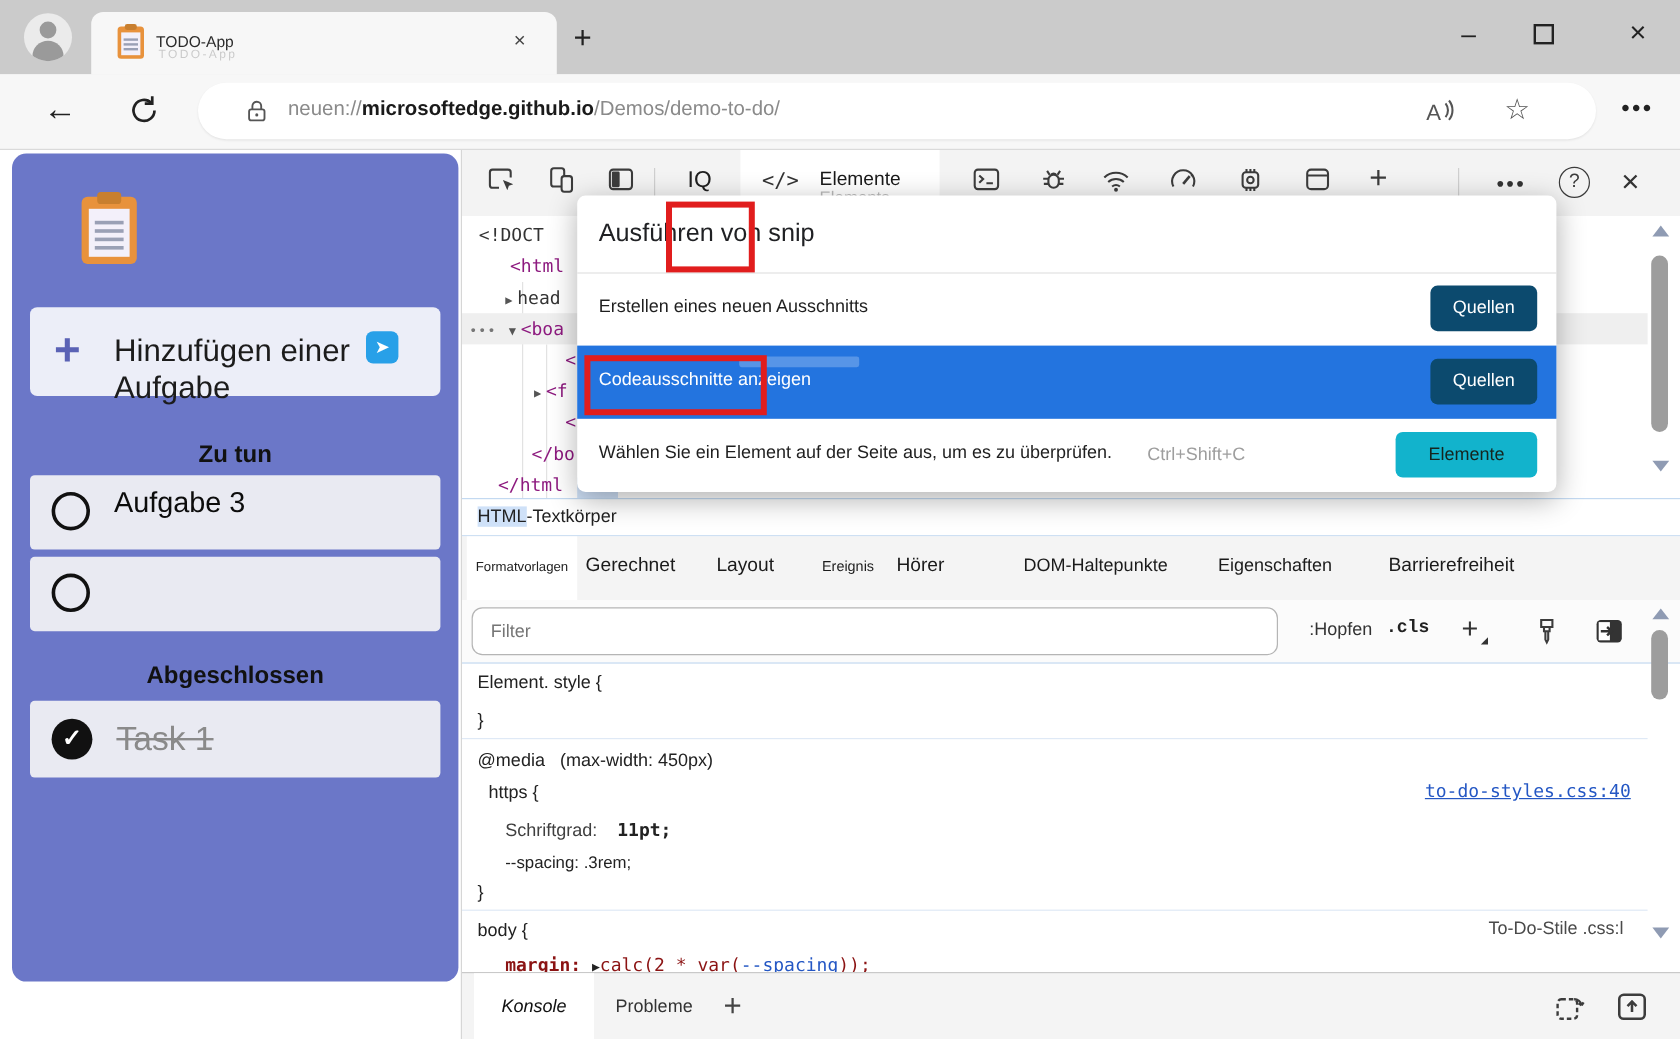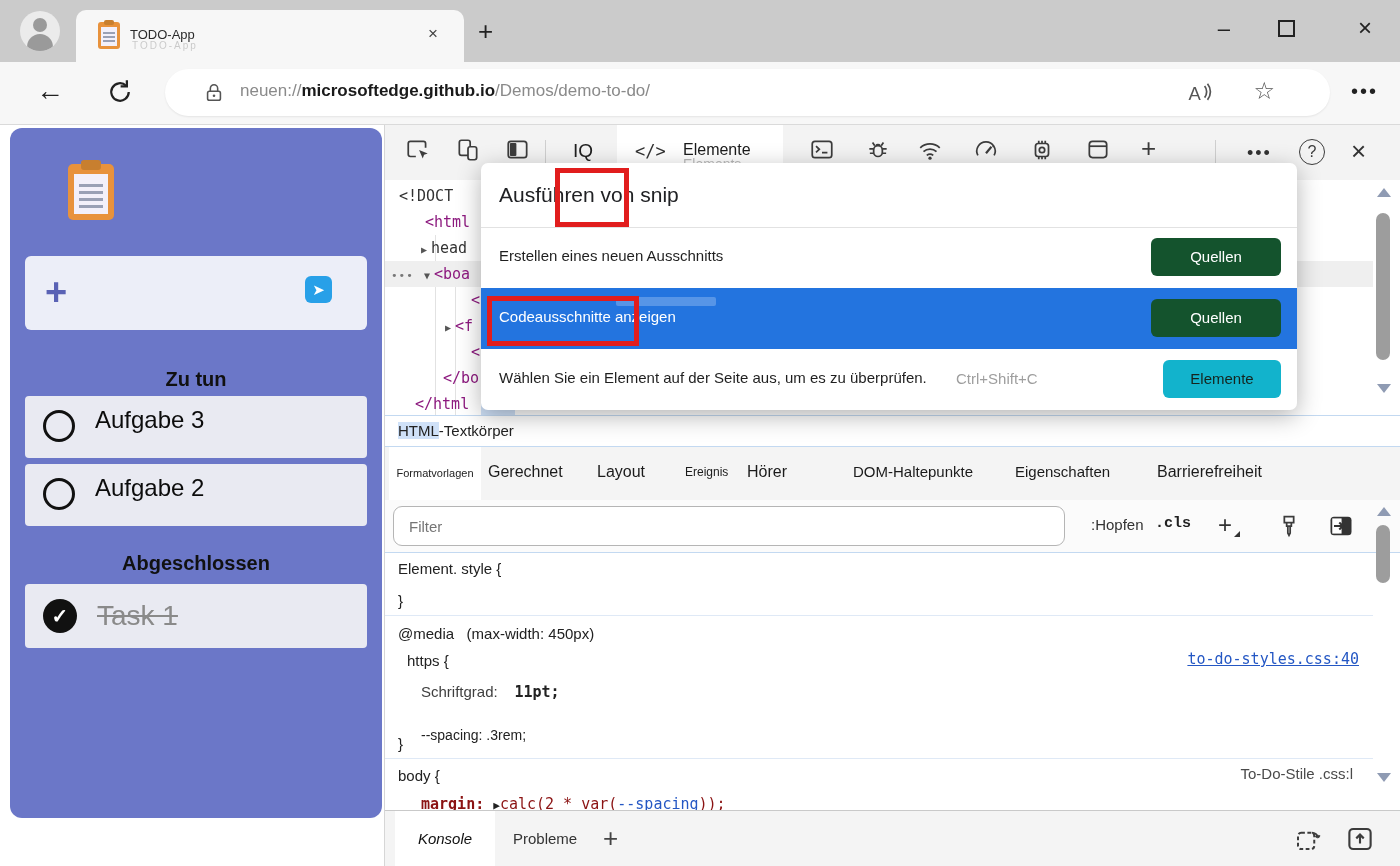--- a/index.html
+++ b/index.html
@@ -123,21 +123,21 @@
   .drawer-ic { position:absolute; top:13px; }
 
   
   .palette { position:absolute; left:96px; top:38px; width:816px; height:247px; background:#fff; border-radius:7px; box-shadow:0 6px 24px rgba(0,0,0,.3); z-index:40; }
   .pal-query { position:absolute; left:18px; top:20px; font-size:21px; color:#202124; }
   .pal-div { position:absolute; left:0; top:64px; width:816px; height:1px; background:#e2e2e2; }
   .pal-row { position:absolute; left:0; width:816px; height:61px; }
   .pal-row .lbl { position:absolute; left:18px; top:20px; font-size:15px; color:#1f1f1f; z-index:2; }
   .pal-row.sel { background:#2374df; }
   .pal-row.sel .lbl { color:#fff; }
-  .pal-badge { position:absolute; right:16px; top:11px; width:130px; height:38px; border-radius:6px; background:#14532d; color:#fff; font-size:15px; text-align:center; line-height:38px; }
+  .pal-badge { position:absolute; right:16px; top:11px; width:89px; height:38px; border-radius:6px; background:#0c4a6e; color:#fff; font-size:15px; text-align:center; line-height:38px; }
   .pal-badge.cyan { background:#12b3cc; color:#15251f; width:118px; }
   .pal-shortcut { position:absolute; left:475px; top:21px; font-size:15px; color:#9e9e9e; z-index:1; }
   .pal-artifact { position:absolute; left:135px; top:9px; width:100px; height:9px; background:#6aa0e9; opacity:.75; border-radius:2px; }
   .redbox { position:absolute; border:5px solid #e11d1d; z-index:60; }
 
   svg text { font-family:"Liberation Sans",sans-serif; }
 </style>
 </head>
 <body>
 
@@ -201,32 +201,32 @@
         <div class="clip"></div>
         <div class="paper"></div>
         <div class="l1"></div>
         <div class="l2"></div>
         <div class="l3"></div>
         <div class="l4"></div>
       </div>
 
     <div class="add-box">
       <span class="add-plus">+</span>
+      <span class="add-label">Hinzufügen einer Aufgabe</span>
       <span class="translate-chip">➤</span>
     </div>
 
     <div class="section-label" style="top:240px">Zu tun</div>
 
     <div class="task-card" style="top:268px">
       <span class="task-circle"></span>
       <span class="task-text">Aufgabe 3</span>
     </div>
     <div class="task-card" style="top:336px">
       <span class="task-circle"></span>
-      <span class="task-text">Aufgabe 2</span>
     </div>
 
     <div class="section-label" style="top:424px">Abgeschlossen</div>
 
     <div class="task-card" style="top:456px;height:64px">
       <span class="task-circle-done">✓</span>
       <span class="task-text-done">Task 1</span>
     </div>
   </div>
 
@@ -361,21 +361,21 @@
     </div>
 
     <div class="styles-pane">
       <div class="srow" style="top:7px">Element. style {</div>
       <div class="srow" style="top:39px">}</div>
       <div class="sdiv" style="top:62px"></div>
       <div class="srow" style="top:72px"><span>@media</span>&nbsp;&nbsp;&nbsp;<span>(max-width: 450px)</span></div>
       <div class="srow" style="top:99px;left:22px">https {</div>
       <a class="slink" style="top:97px;right:42px">to-do-styles.css:40</a>
       <div class="srow" style="top:130px;left:36px"><span class="pname">Schriftgrad:</span>&nbsp;&nbsp;&nbsp;&nbsp;<span class="mono" style="font-weight:700">11pt;</span></div>
-      <div class="srow" style="top:174px;left:36px;font-size:14px">--spacing: .3rem;</div>
+      <div class="srow" style="top:157px;left:36px;font-size:14px">--spacing: .3rem;</div>
       <div class="srow" style="top:182px">}</div>
       <div class="sdiv" style="top:205px"></div>
       <div class="srow" style="top:214px">body {</div>
       <span class="slink2" style="top:212px;right:48px">To-Do-Stile .css:l</span>
       <div class="srow mono" style="top:242px;left:36px"><span class="pred" style="font-weight:700">margin:</span>&nbsp;<span style="font-size:11px;color:#222">▶</span><span class="pred">calc(2 * var(</span><span class="pvar">--spacing</span><span class="pred">));</span></div>
     </div>
 
     <div class="styles-scroll" style="top:382px;height:290px">
       <div class="sb-up" style="top:0"></div>
       <div class="sb-thumb" style="top:18px;height:58px"></div>

